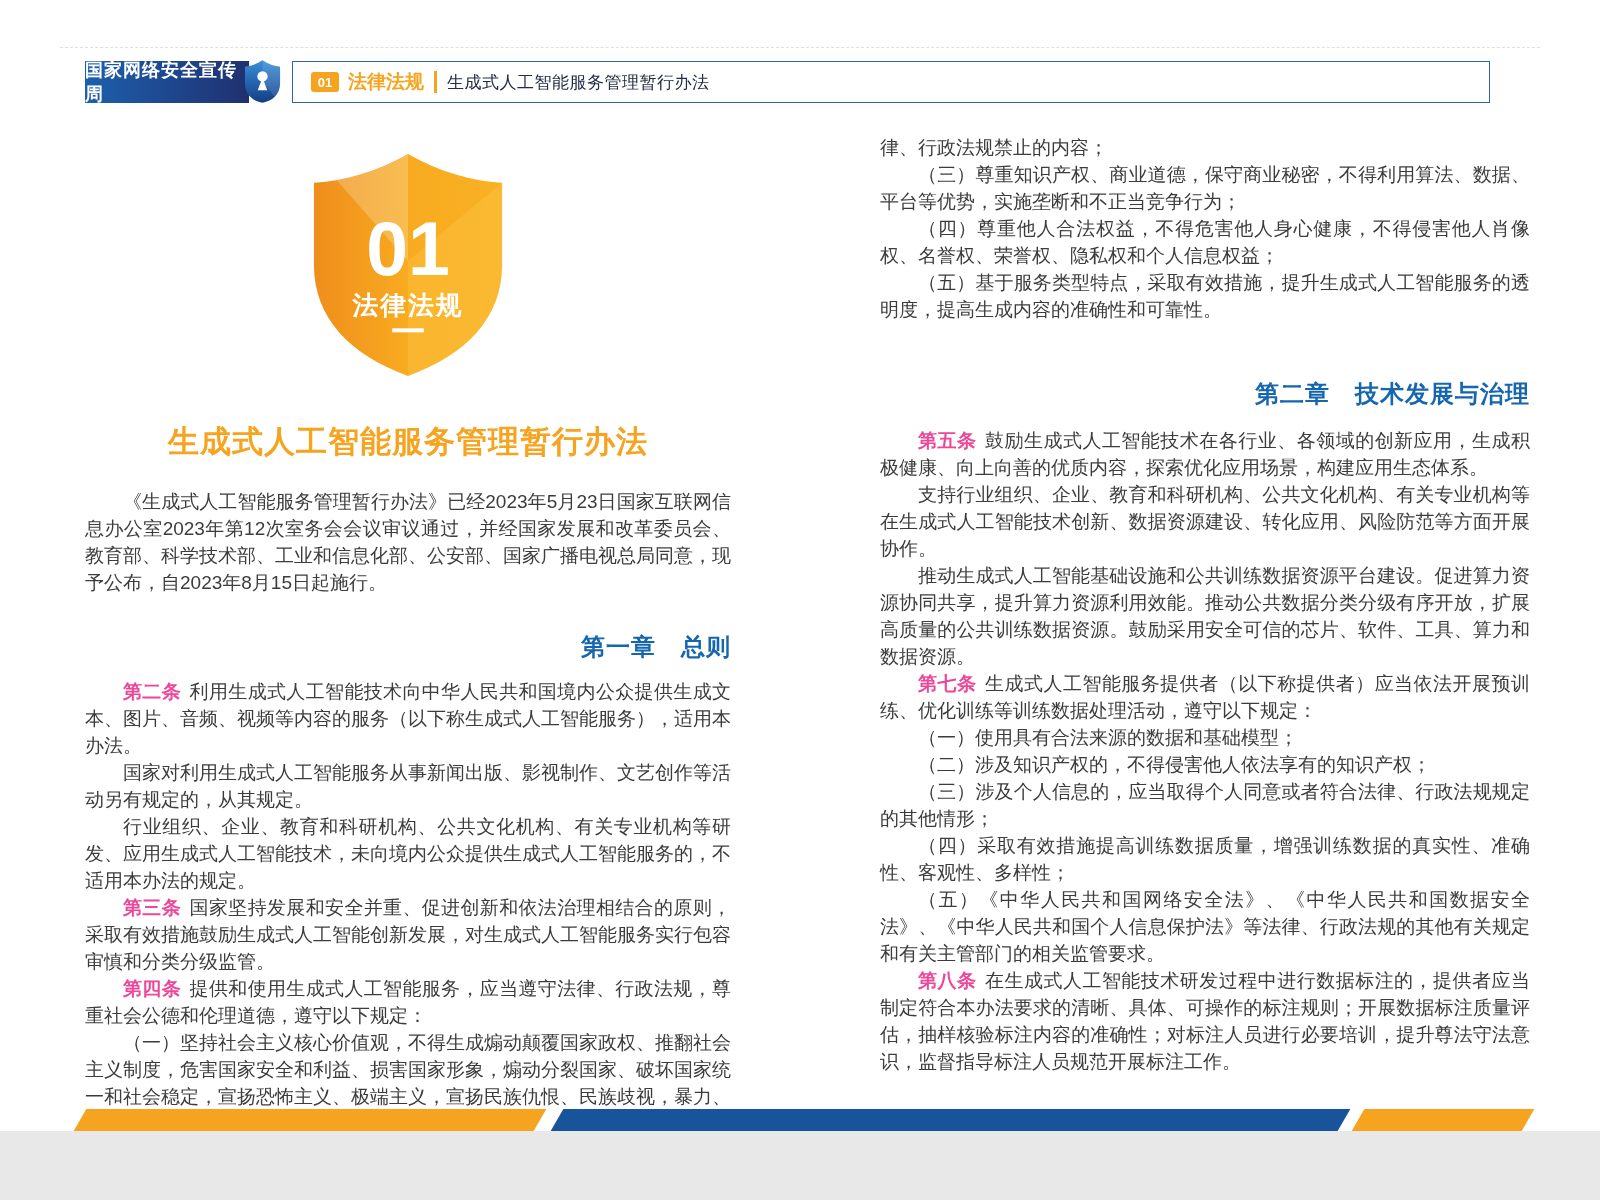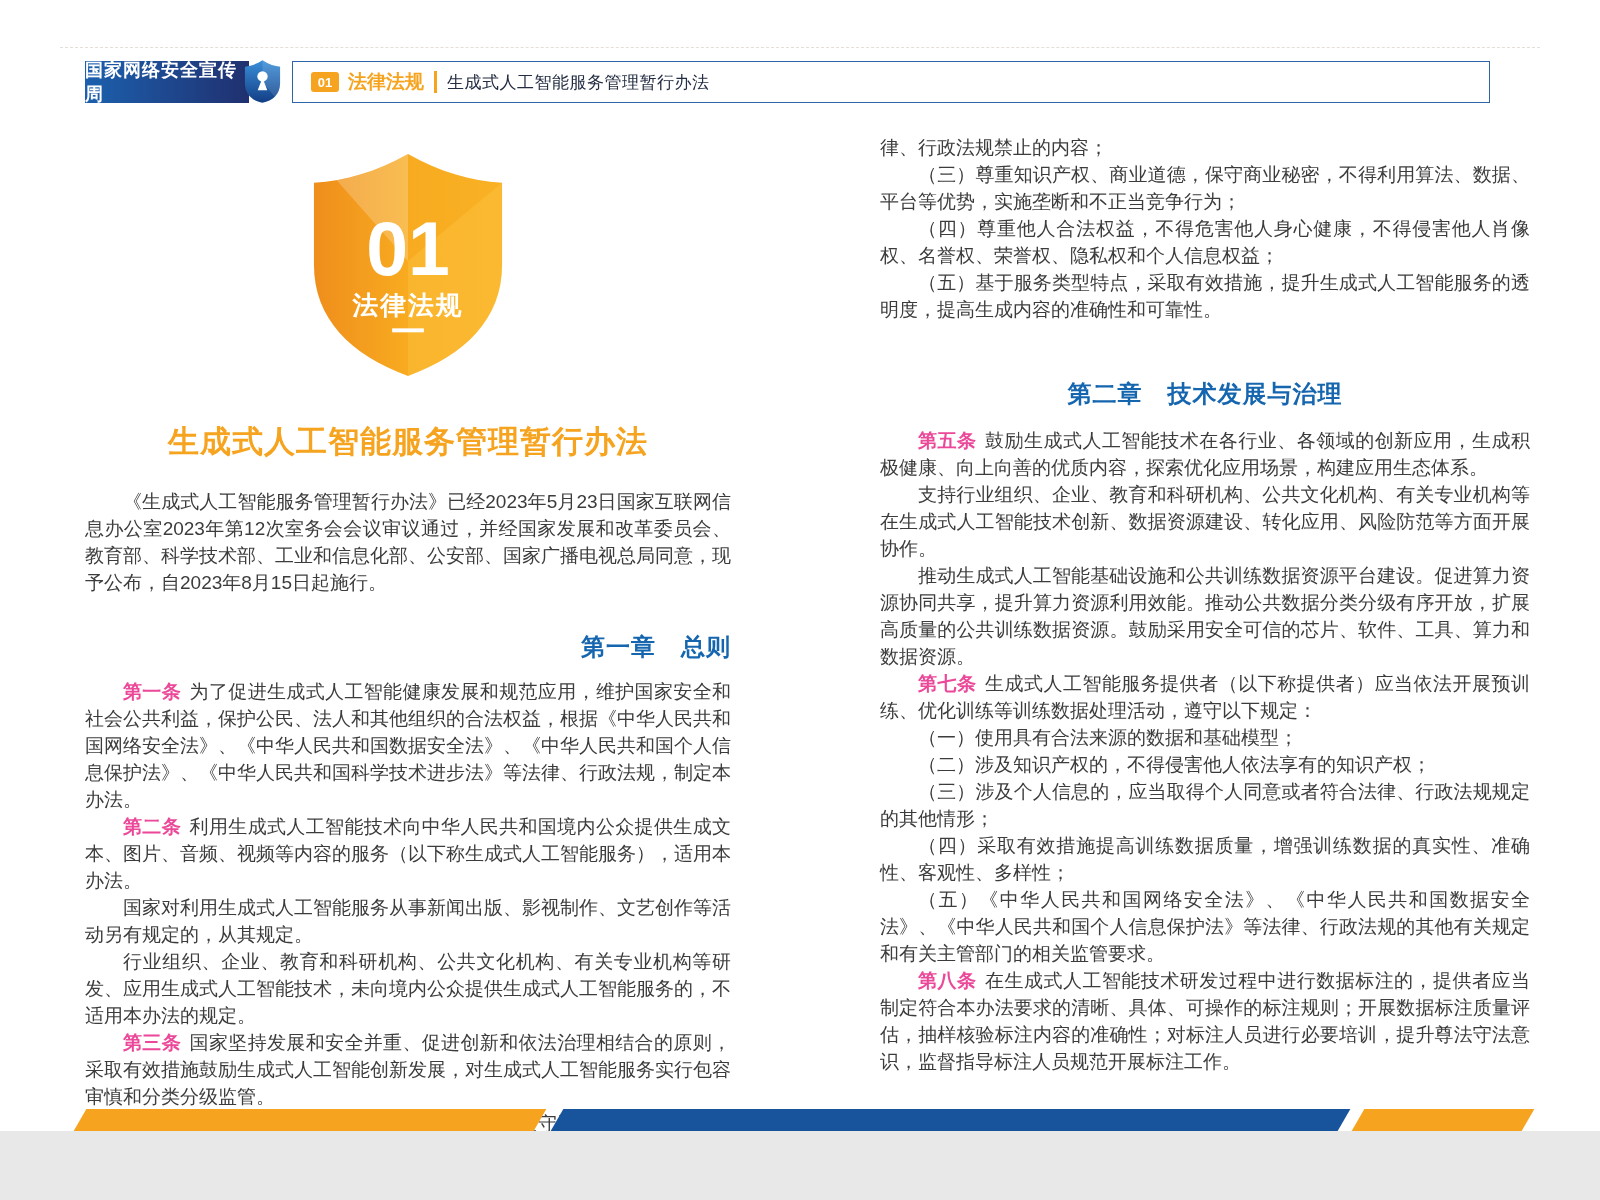--- a/index.html
+++ b/index.html
@@ -55,21 +55,21 @@
     text-align:justify; text-indent:2em;
   }
   .para.noindent{text-indent:0;}
   .para b{color:#ec4899; margin-right:.45em;}
   .intro{margin-top:28px;}
   .chapter{
     text-align:center; color:var(--heading-blue,#1566AE);
     font-size:24px; font-weight:bold; letter-spacing:1px; line-height:30px;
   }
   .col-left .chapter{margin-top:36px;text-align:right;}
-  .col-right .chapter{margin-top:56px;}
+  .col-right .chapter{margin-top:56px;text-align:right;}
   .articles{margin-top:16px;}
   .col-right .articles{margin-top:18px;}
 
   
   .stripe{position:absolute; bottom:0; height:22px; transform:skewX(-30deg);}
   .stripe.orange{background:var(--accent-orange,#F6A41F);}
   .stripe.blue{background:var(--footer-blue,#17549C);}
   .stripe.s1{left:80px; width:460px;}
   .stripe.s2{left:557px; width:787px;}
   .stripe.s3{left:1358px; width:170px;}
@@ -126,21 +126,20 @@
 
     <div class="main-title">生成式人工智能服务管理暂行办法</div>
 
     <div class="intro">
         <p class="para">《生成式人工智能服务管理暂行办法》已经2023年5月23日国家互联网信息办公室2023年第12次室务会会议审议通过，并经国家发展和改革委员会、教育部、科学技术部、工业和信息化部、公安部、国家广播电视总局同意，现予公布，自2023年8月15日起施行。</p>
       </div>
 
     <div class="chapter">第一章　总则</div>
 
     <div class="articles">
-        <p class="para"><b>第一条</b>为了促进生成式人工智能健康发展和规范应用，维护国家安全和社会公共利益，保护公民、法人和其他组织的合法权益，根据《中华人民共和国网络安全法》、《中华人民共和国数据安全法》、《中华人民共和国个人信息保护法》、《中华人民共和国科学技术进步法》等法律、行政法规，制定本办法。</p>
         <p class="para"><b>第二条</b>利用生成式人工智能技术向中华人民共和国境内公众提供生成文本、图片、音频、视频等内容的服务（以下称生成式人工智能服务），适用本办法。</p>
         <p class="para">国家对利用生成式人工智能服务从事新闻出版、影视制作、文艺创作等活动另有规定的，从其规定。</p>
         <p class="para">行业组织、企业、教育和科研机构、公共文化机构、有关专业机构等研发、应用生成式人工智能技术，未向境内公众提供生成式人工智能服务的，不适用本办法的规定。</p>
         <p class="para"><b>第三条</b>国家坚持发展和安全并重、促进创新和依法治理相结合的原则，采取有效措施鼓励生成式人工智能创新发展，对生成式人工智能服务实行包容审慎和分类分级监管。</p>
         <p class="para"><b>第四条</b>提供和使用生成式人工智能服务，应当遵守法律、行政法规，尊重社会公德和伦理道德，遵守以下规定：</p>
         <p class="para">（一）坚持社会主义核心价值观，不得生成煽动颠覆国家政权、推翻社会主义制度，危害国家安全和利益、损害国家形象，煽动分裂国家、破坏国家统一和社会稳定，宣扬恐怖主义、极端主义，宣扬民族仇恨、民族歧视，暴力、淫秽色情，以及虚假有害信息等法</p>
       </div>
   </div>
 
   <div class="col-right">

